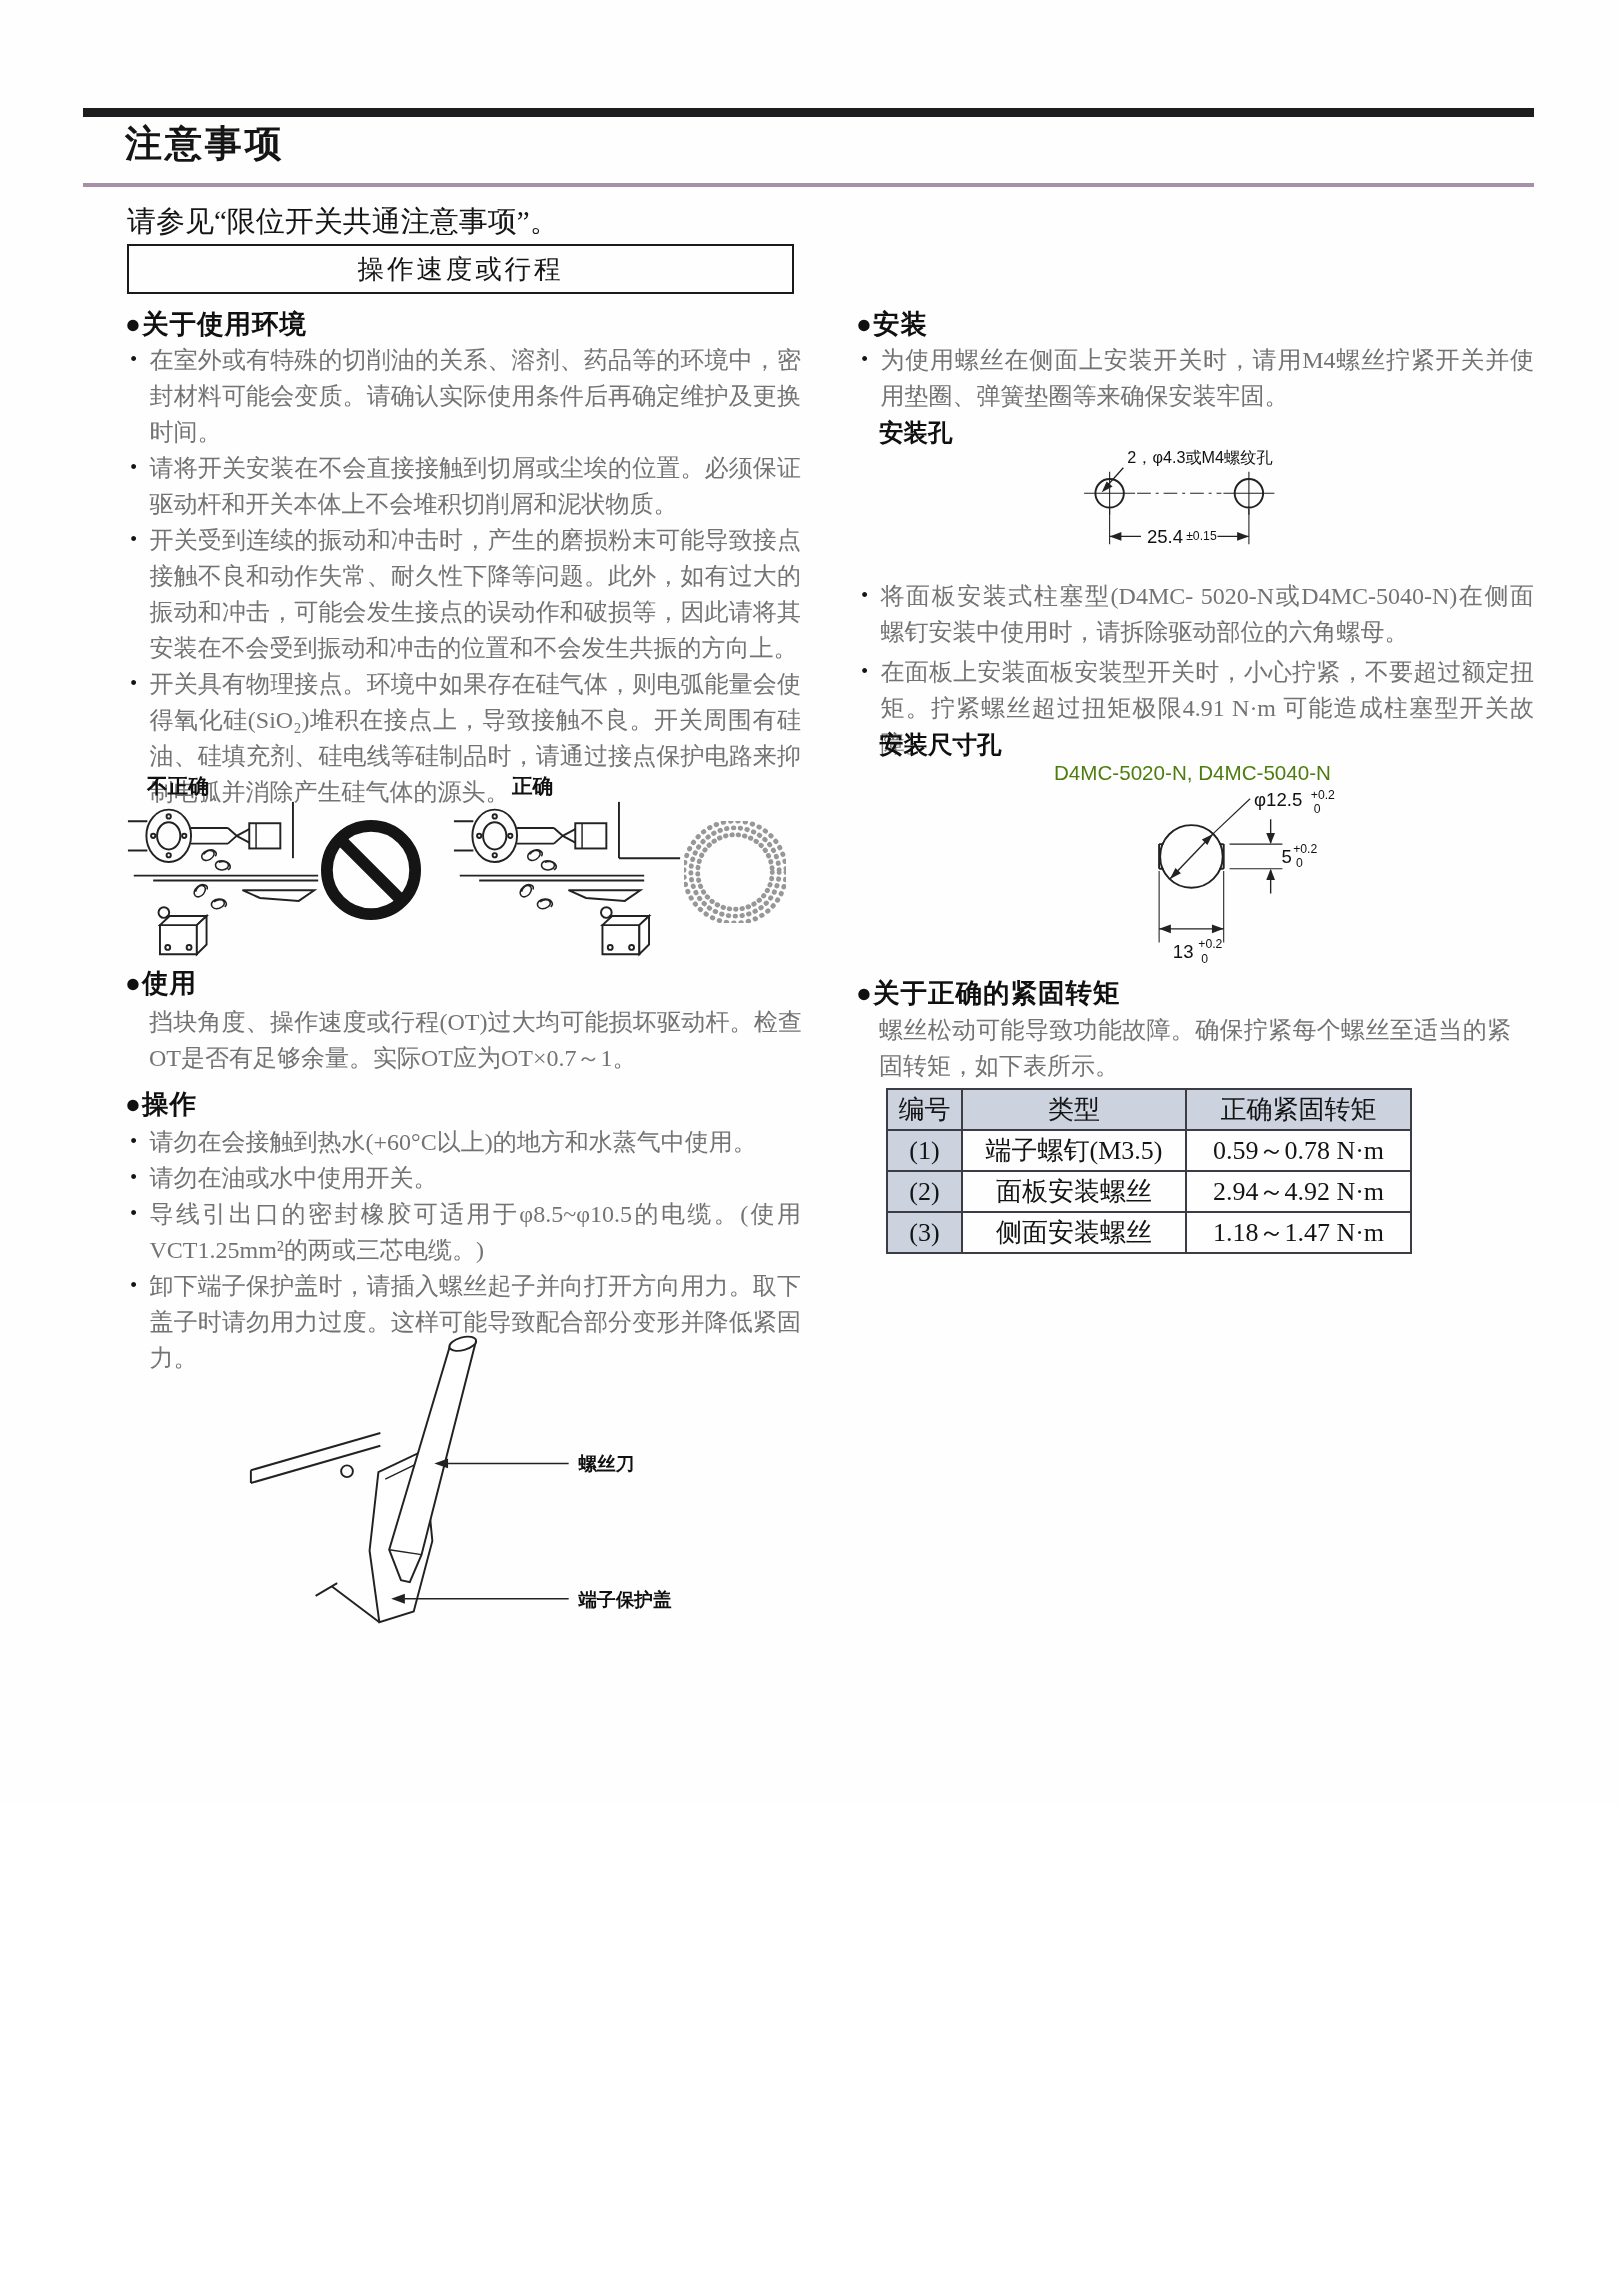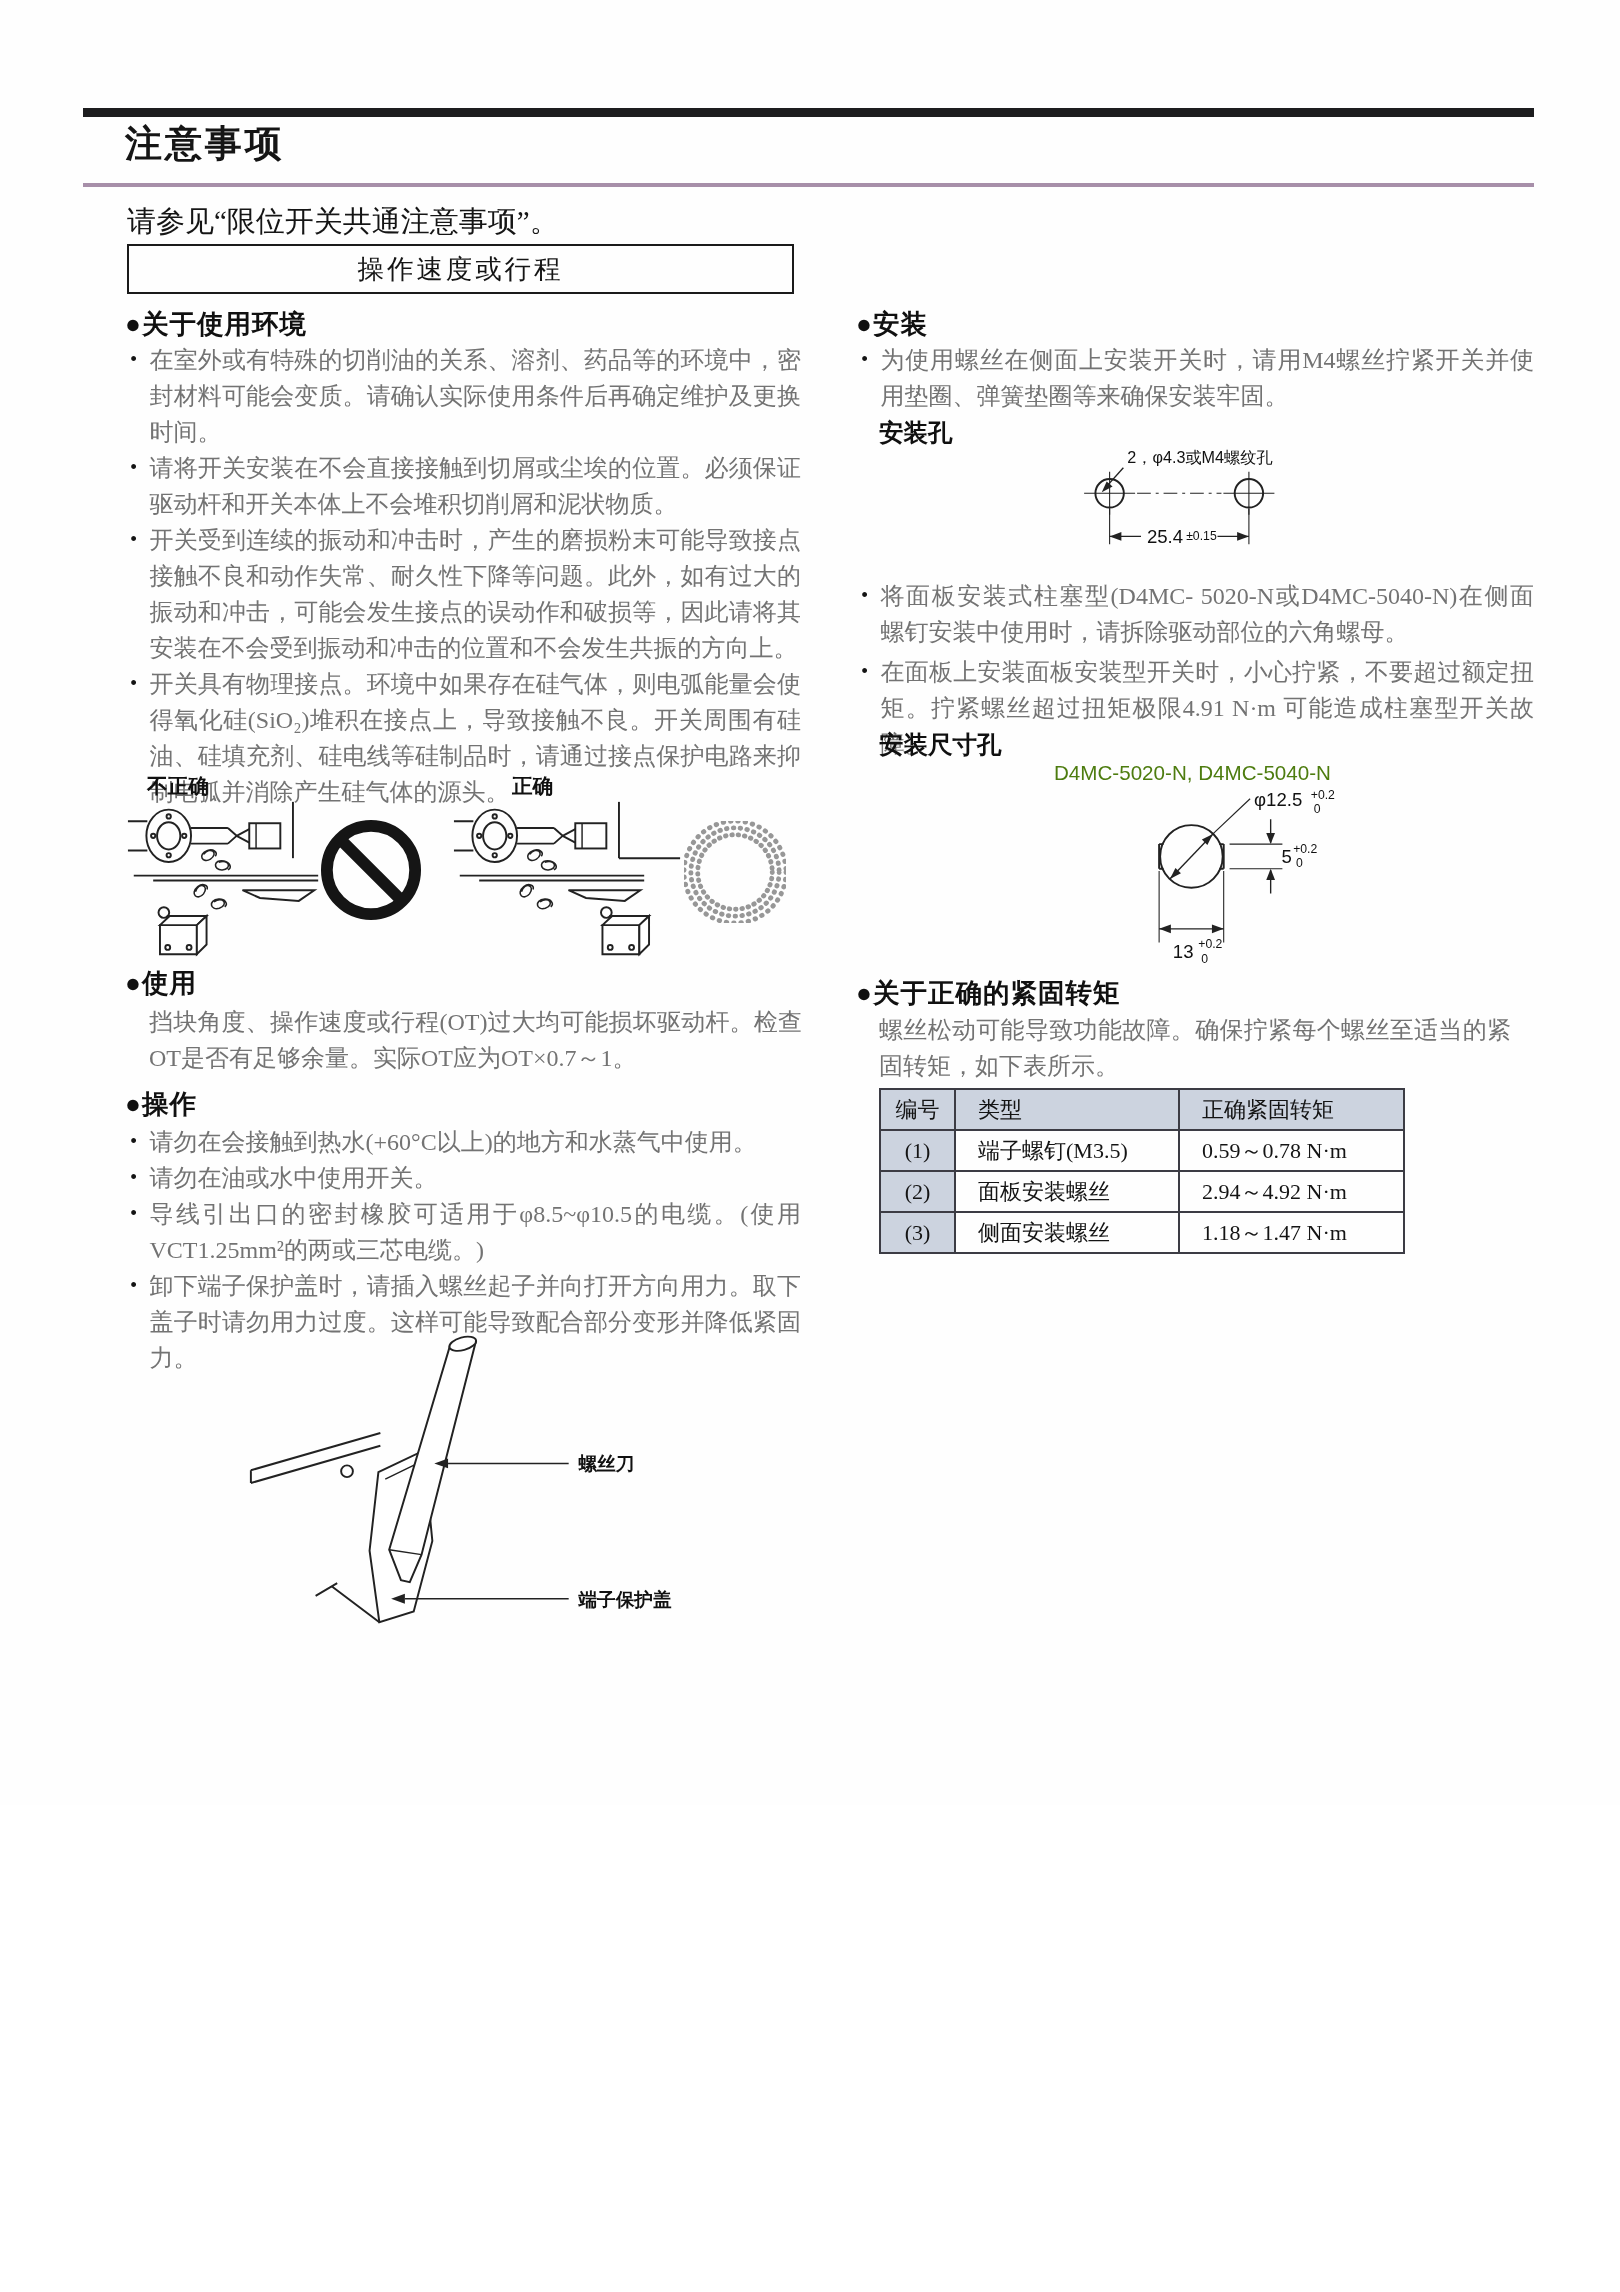--- a/index.html
+++ b/index.html
@@ -13,22 +13,22 @@
   .boxh{border:2px solid #1a1a1a;display:flex;align-items:center;justify-content:center;
         font-family:"Liberation Sans","DejaVu Sans",sans-serif;font-weight:500;font-size:26.5px;letter-spacing:2.9px;}
   .sec-h{font-family:"Liberation Sans","DejaVu Sans",sans-serif;font-weight:600;font-size:26.5px;line-height:1;letter-spacing:1px;color:#101010;}
   .sub-h{font-family:"Liberation Sans","DejaVu Sans",sans-serif;font-weight:600;font-size:24.5px;line-height:1;color:#101010;}
   .body-t{font-size:24px;line-height:36px;text-align:justify;color:#737373;}
   ul.blist{list-style:none;margin:0;padding:0;}
   ul.blist li{position:relative;padding-left:22.5px;}
   ul.blist li::before{content:"\2022";position:absolute;left:2.9px;top:-1px;font-size:20.6px;color:#141414;}
   .fig-lbl{font-family:"Liberation Sans","DejaVu Sans",sans-serif;font-weight:600;font-size:20.6px;line-height:1;color:#101010;}
   .models{font-family:"Liberation Sans","DejaVu Sans",sans-serif;font-weight:400;font-size:20.6px;line-height:1;color:#4d7c0f;}
-  table.torque{border-collapse:collapse;table-layout:fixed;font-size:22px;font-family:"Liberation Serif","DejaVu Serif",serif;}
-  table.torque th,table.torque td{border:2px solid #3c3c44;height:39px;padding:0 22px;font-weight:normal;text-align:left;color:#141414;}
+  table.torque{border-collapse:collapse;table-layout:fixed;font-size:26px;font-family:"Liberation Serif","DejaVu Serif",serif;margin-left:7px;}
+  table.torque th,table.torque td{border:2px solid #3c3c44;height:39px;padding:0 22px;font-weight:normal;text-align:center;color:#141414;}
   table.torque th{background:#ccd3df;}
   table.torque td.num{background:#ccd3df;text-align:center;padding:0;}
   .pagenum{font-size:29px;line-height:1;}
   svg text{font-family:"Liberation Sans","DejaVu Sans",sans-serif;fill:#111;}
   svg .lblb{font-weight:600;font-size:19px;}
   svg .ann{font-size:16.5px;}
   svg .dim{font-size:19px;}
   svg .tol{font-size:12.5px;}
 </style>
 </head>

